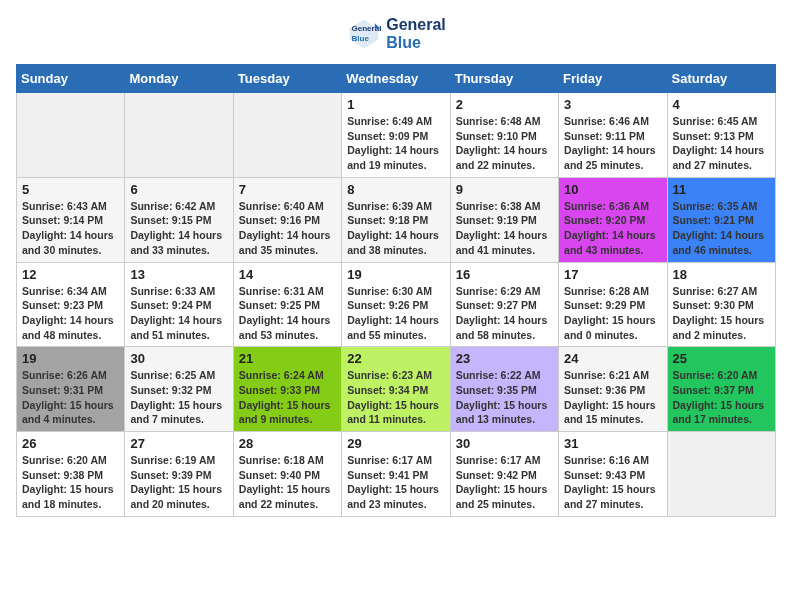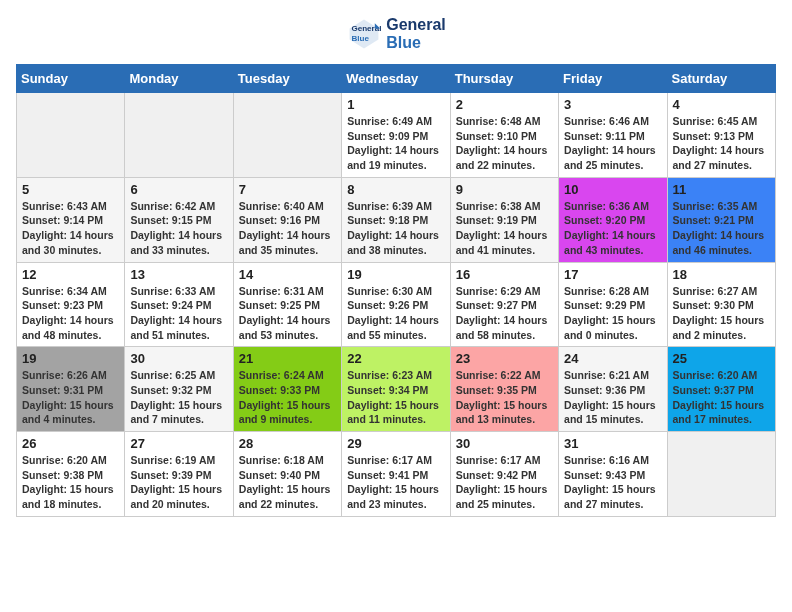--- a/index.html
+++ b/index.html
@@ -204,29 +204,29 @@
           <div class="day-info">Sunrise: 6:25 AM<br>Sunset: 9:32 PM<br>Daylight: 15 hours and 7 minutes.</div>
         </td>
         <td style="background: #84cc16;">
           <div class="day-number">21</div>
           <div class="day-info">Sunrise: 6:24 AM<br>Sunset: 9:33 PM<br>Daylight: 15 hours and 9 minutes.</div>
         </td>
         <td style="background: #bef264;">
           <div class="day-number">22</div>
           <div class="day-info">Sunrise: 6:23 AM<br>Sunset: 9:34 PM<br>Daylight: 15 hours and 11 minutes.</div>
         </td>
-        <td style="background: #fca5a5;">
+        <td style="background: #c4b5fd;">
           <div class="day-number">23</div>
           <div class="day-info">Sunrise: 6:22 AM<br>Sunset: 9:35 PM<br>Daylight: 15 hours and 13 minutes.</div>
         </td>
         <td style="background: rgb(245, 245, 245);">
           <div class="day-number">24</div>
           <div class="day-info">Sunrise: 6:21 AM<br>Sunset: 9:36 PM<br>Daylight: 15 hours and 15 minutes.</div>
         </td>
-        <td style="background: #0ea5e9;">
+        <td style="background: #22c55e;">
           <div class="day-number">25</div>
           <div class="day-info">Sunrise: 6:20 AM<br>Sunset: 9:37 PM<br>Daylight: 15 hours and 17 minutes.</div>
         </td>
       </tr>
       <tr>
         <td>
           <div class="day-number">26</div>
           <div class="day-info">Sunrise: 6:20 AM<br>Sunset: 9:38 PM<br>Daylight: 15 hours and 18 minutes.</div>
         </td>
         <td>

